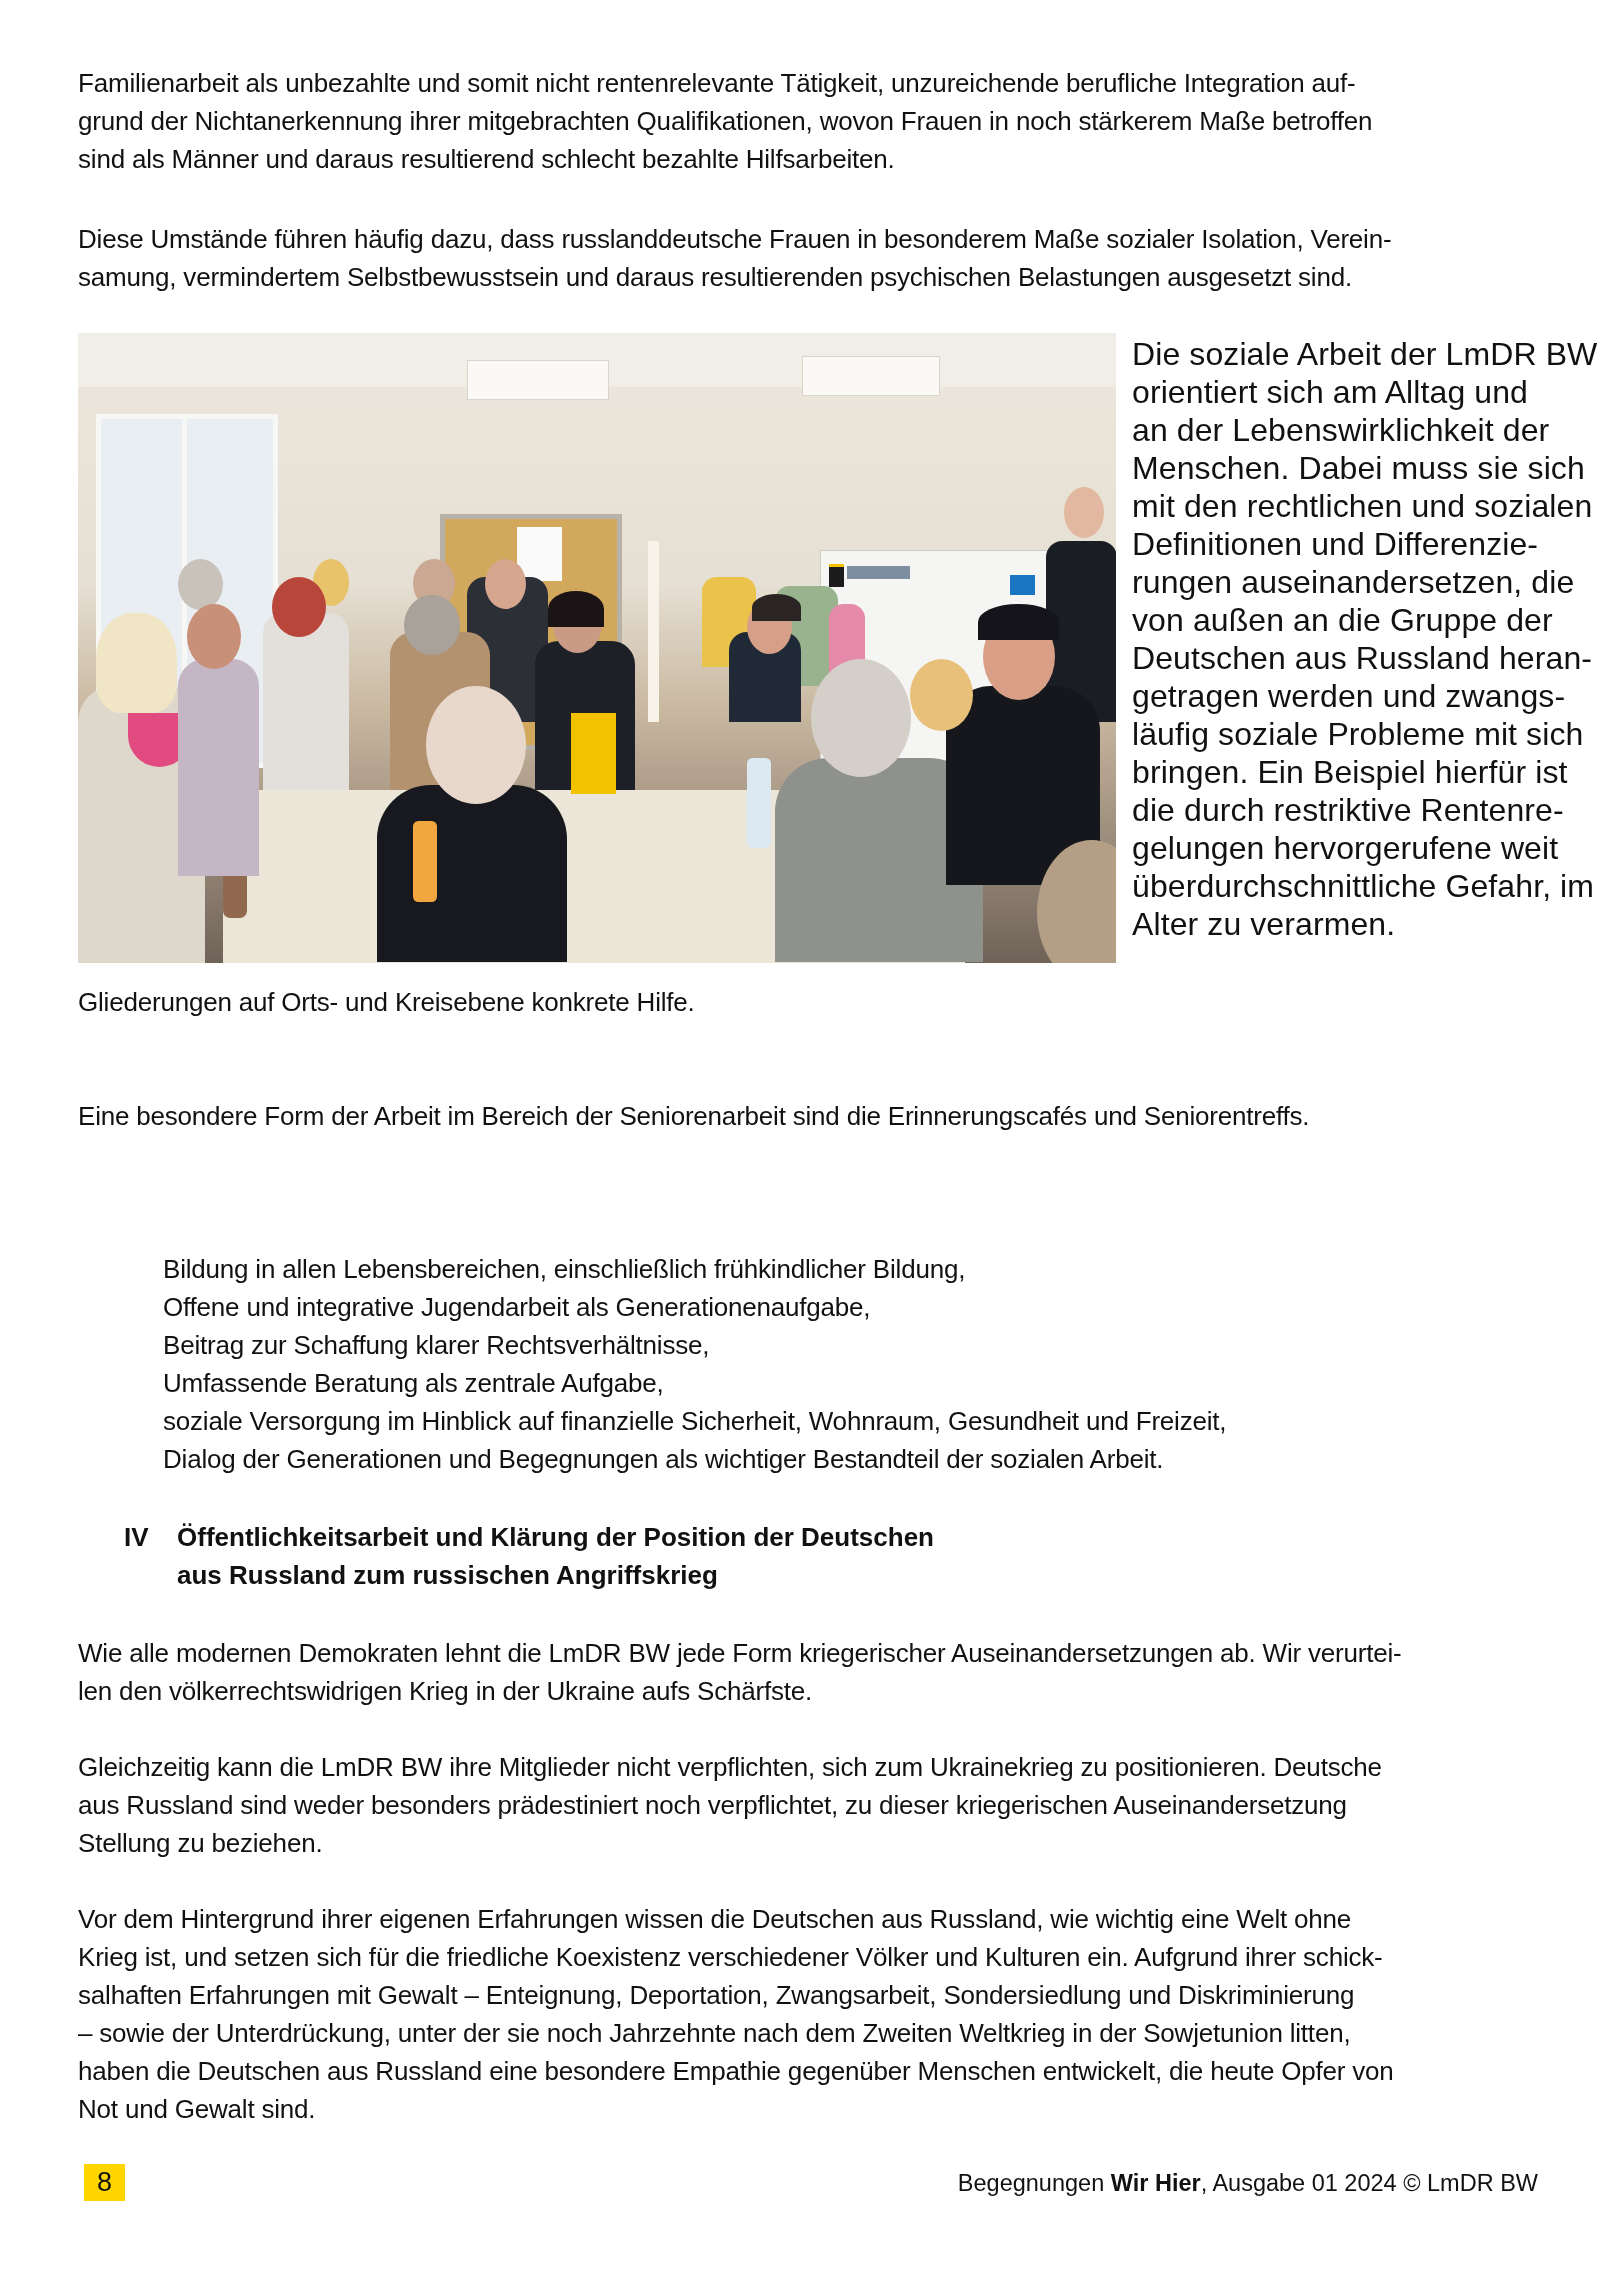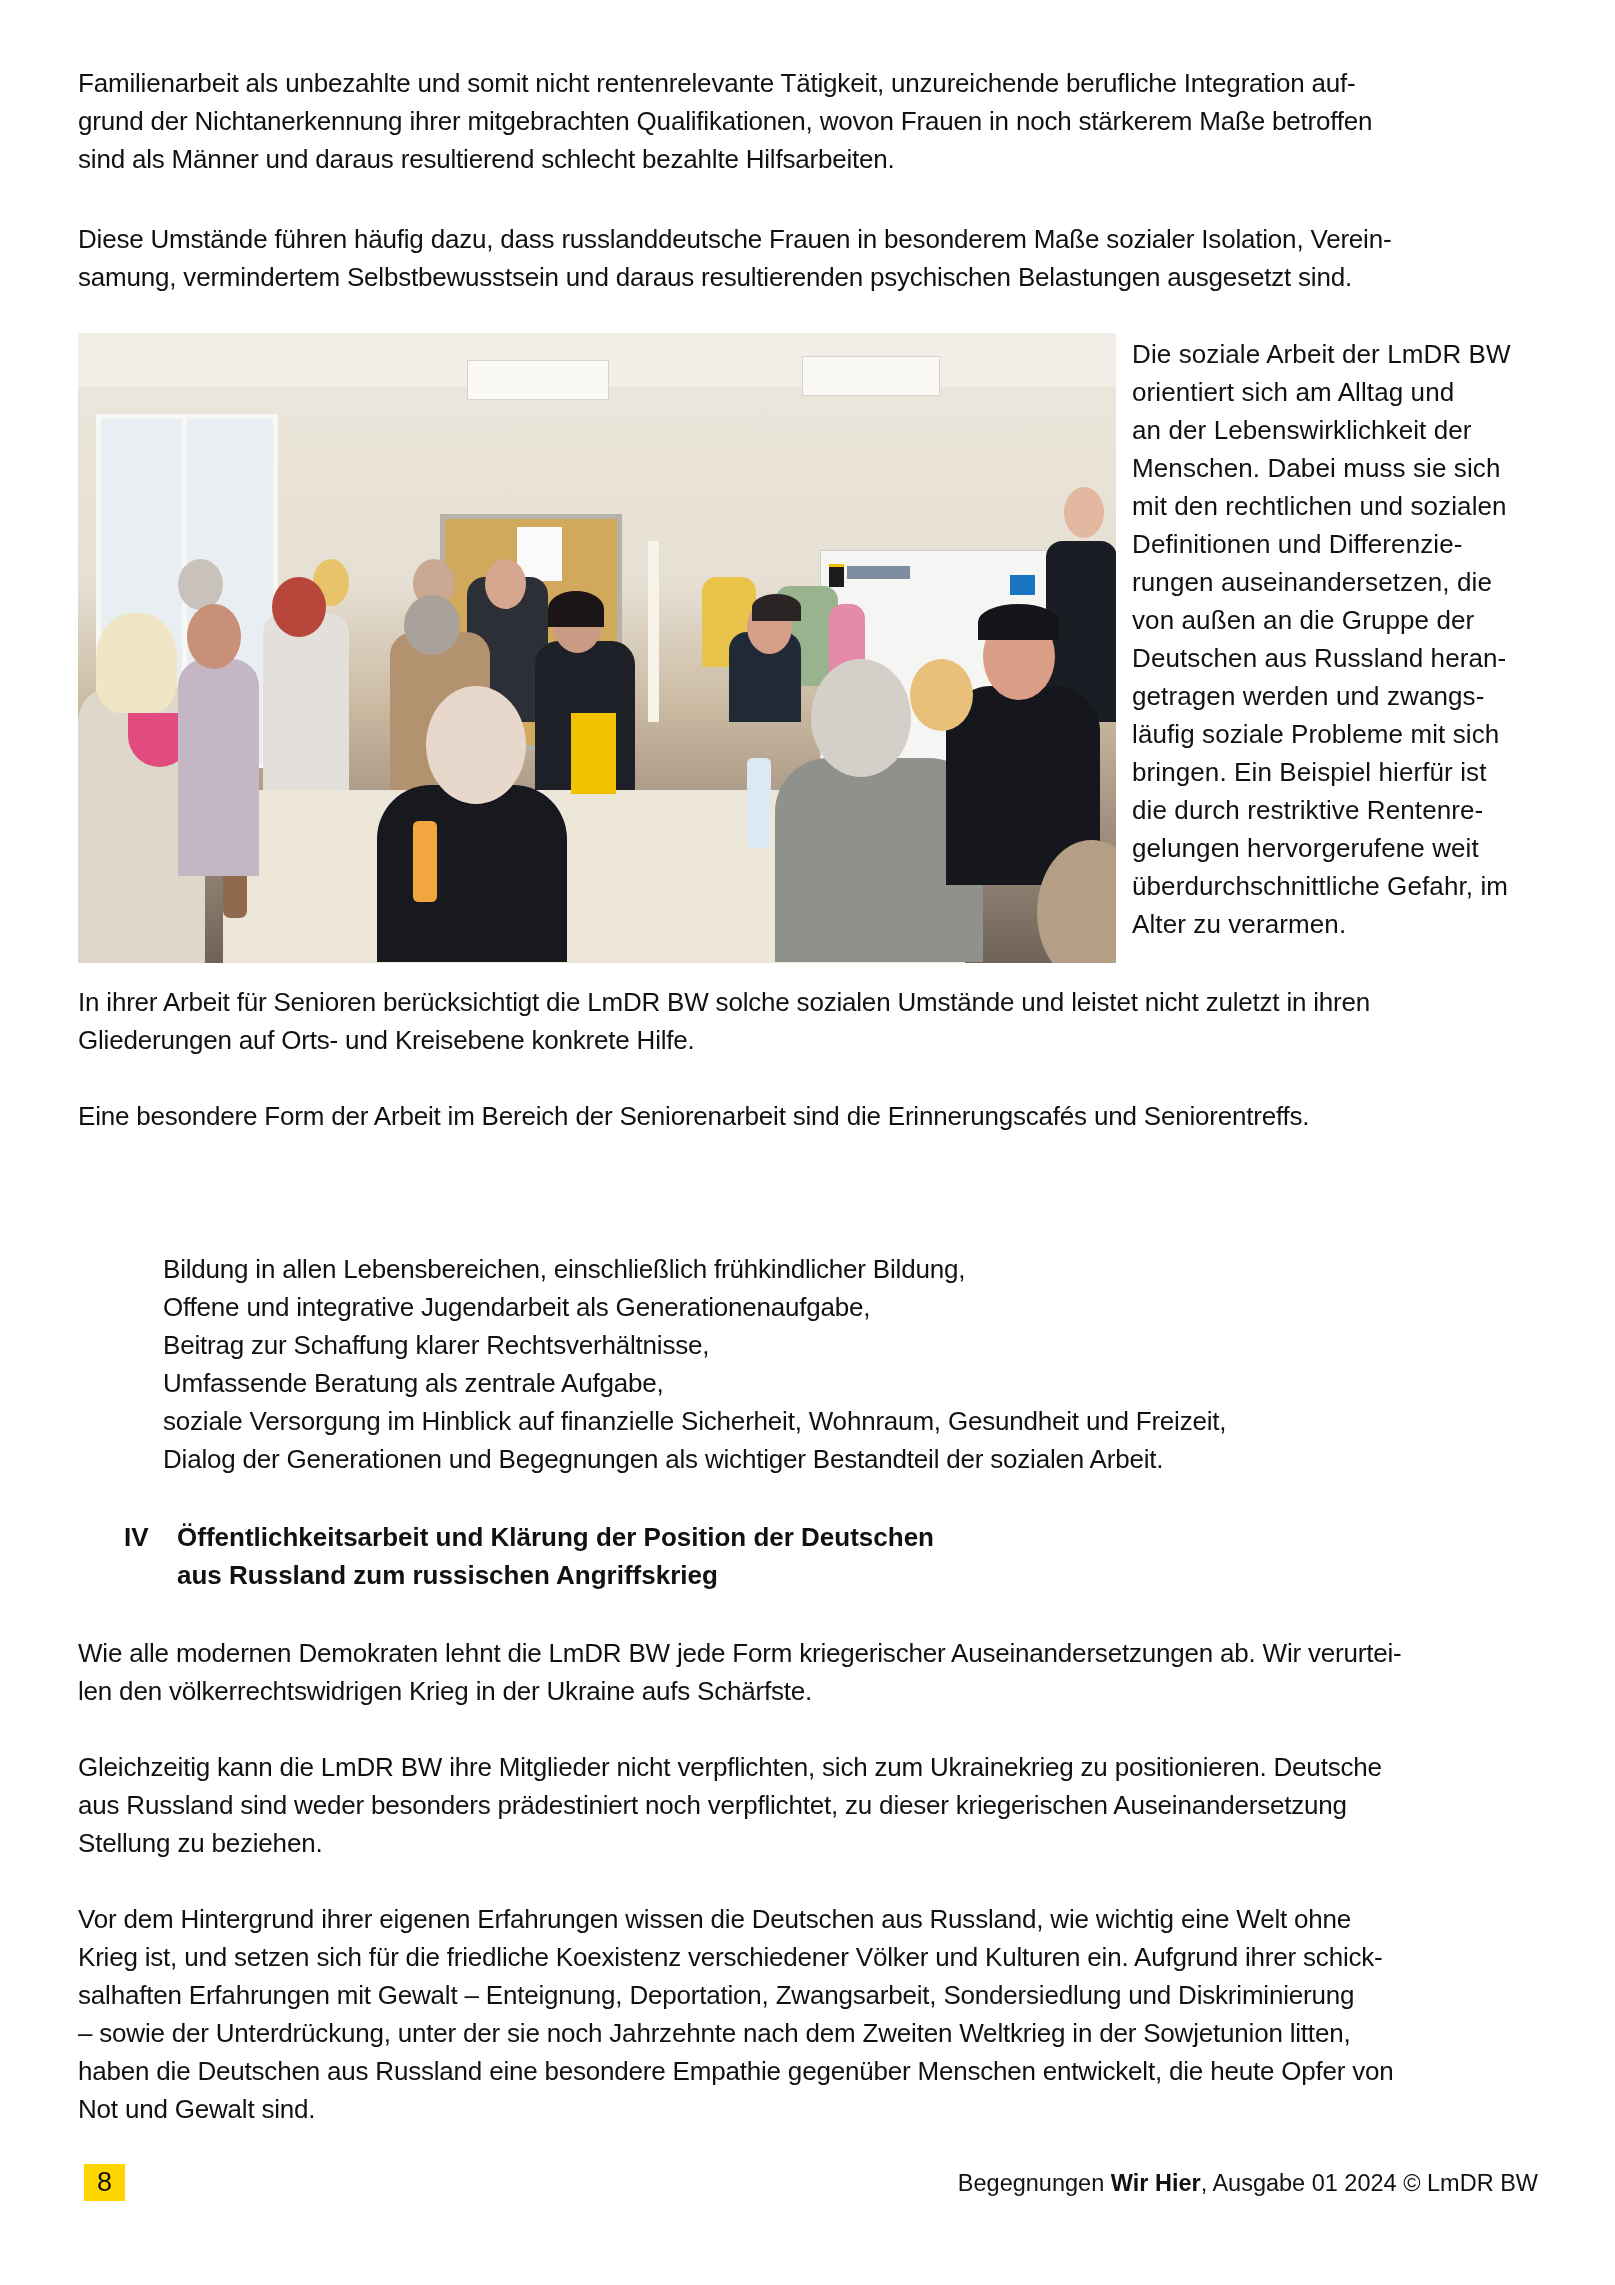--- a/index.html
+++ b/index.html
@@ -5,21 +5,21 @@
   html, body { margin:0; padding:0; background:#ffffff; }
   body { width:1616px; height:2285px; position:relative; overflow:hidden;
          font-family:"Liberation Sans", "DejaVu Sans", sans-serif; color:#111; }
   .page { position:absolute; left:0; top:0; width:1616px; height:2285px; }
   .txt { position:absolute; font-size:26px; line-height:38px; letter-spacing:-0.2px; white-space:nowrap; }
   .line { display:block; height:38px; }
   .p1 { left:78px; top:64px; }
   .p2 { left:78px; top:220px; }
   .photo { position:absolute; left:78px; top:333px; width:1038px; height:630px; overflow:hidden;
            background:linear-gradient(180deg,#ece7dd 0%,#e6dfd3 40%,#c9b8a0 60%,#6f6258 100%); }
-  .rcol { left:1132px; top:335px; font-size:26px; letter-spacing:0.1px; }
+  .rcol { left:1132px; top:335px; font-size:32px; letter-spacing:0.1px; }
   .p3 { left:78px; top:983px; }
   .p4 { left:78px; top:1097px; }
   .p5 { left:78px; top:1173px; }
   .list { left:163px; top:1250px; }
   .heading { position:absolute; left:124px; top:1518px; font-weight:bold; font-size:26px; line-height:38px; white-space:nowrap; }
   .heading .num { position:absolute; left:0; top:0; }
   .heading .title { position:absolute; left:53px; top:0; }
   .p6 { left:78px; top:1634px; }
   .p7 { left:78px; top:1748px; }
   .p8 { left:78px; top:1900px; }
@@ -129,21 +129,20 @@
     <span class="line">getragen werden und zwangs-</span>
     <span class="line">läufig soziale Probleme mit sich</span>
     <span class="line">bringen. Ein Beispiel hierfür ist</span>
     <span class="line">die durch restriktive Rentenre-</span>
     <span class="line">gelungen hervorgerufene weit</span>
     <span class="line">überdurchschnittliche Gefahr, im</span>
     <span class="line">Alter zu verarmen.</span>
   </div>
 
   <div class="txt p3">
-    <span class="line">In ihrer Arbeit für Senioren berücksichtigt die LmDR BW solche sozialen Umstände und leistet nicht zuletzt in ihren</span>
     <span class="line">Gliederungen auf Orts- und Kreisebene konkrete Hilfe.</span>
   </div>
 
   <div class="txt p4">
     <span class="line">Eine besondere Form der Arbeit im Bereich der Seniorenarbeit sind die Erinnerungscafés und Seniorentreffs.</span>
   </div>
 
 
   <div class="txt list">
     <span class="line">Bildung in allen Lebensbereichen, einschließlich frühkindlicher Bildung,</span>

